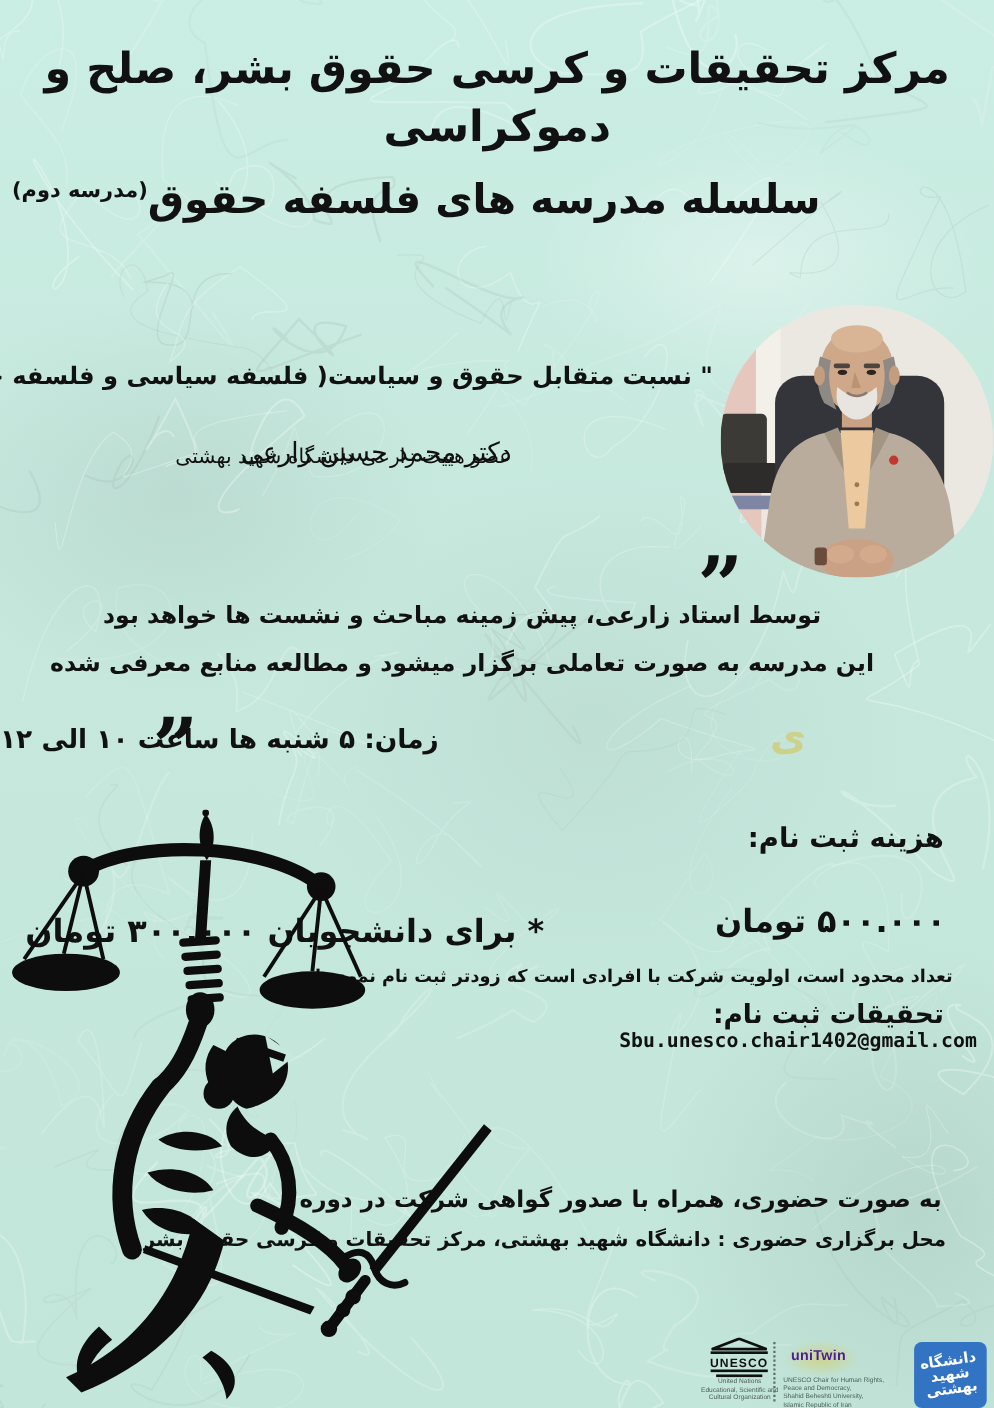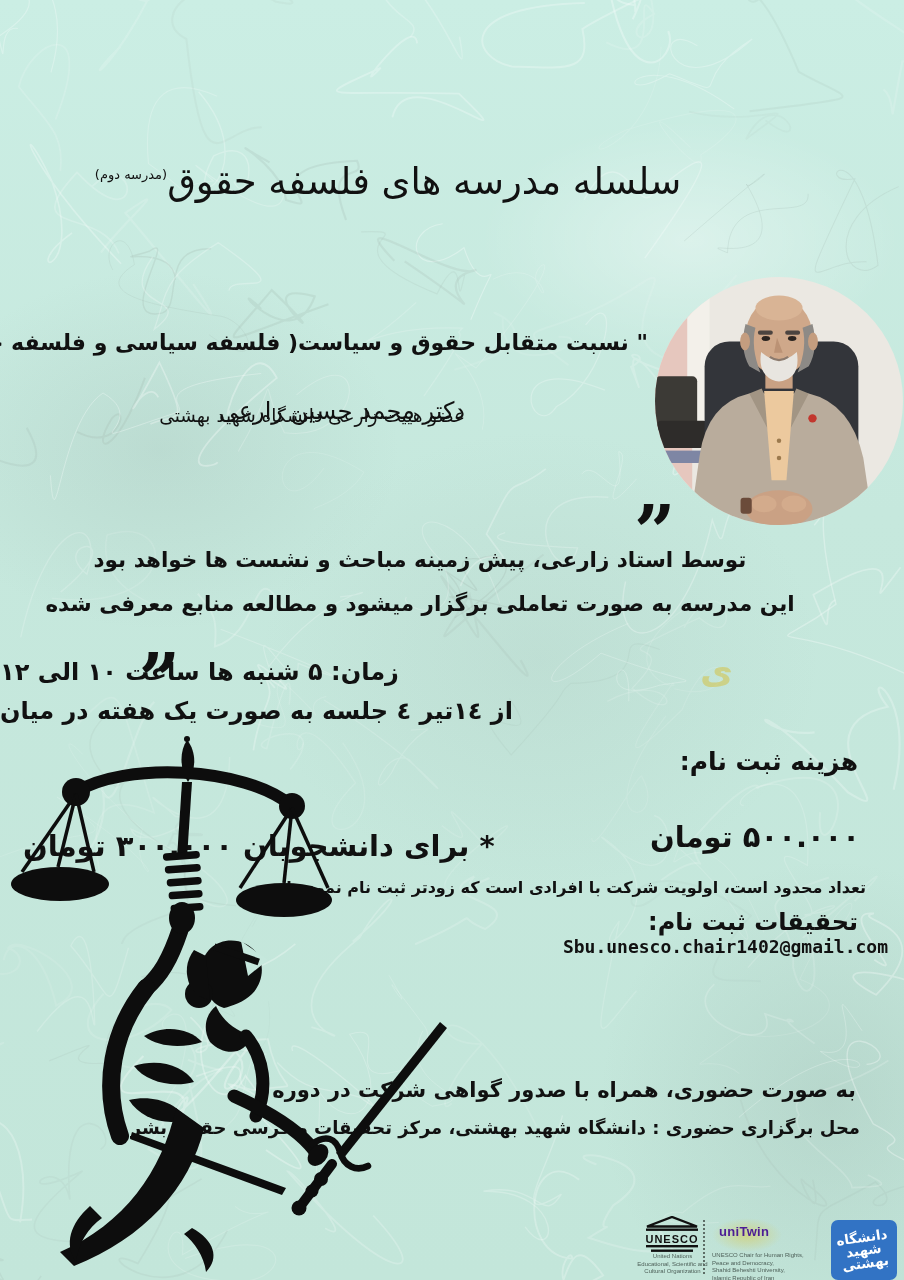--- a/index.html
+++ b/index.html
@@ -13,22 +13,22 @@
   
   .wash{position:absolute;border-radius:50%;pointer-events:none;}
   .w1{left:-80px;top:270px;width:480px;height:360px;background:radial-gradient(closest-side,rgba(138,160,152,.18),rgba(138,160,152,0));}
   .w2{left:260px;top:430px;width:560px;height:460px;background:radial-gradient(closest-side,rgba(150,170,162,.14),rgba(150,170,162,0));}
   .w3{left:600px;top:860px;width:460px;height:480px;background:radial-gradient(closest-side,rgba(130,152,144,.20),rgba(130,152,144,0));}
   .w4{left:480px;top:120px;width:420px;height:240px;background:radial-gradient(closest-side,rgba(255,255,255,.35),rgba(255,255,255,0));}
   #texture{position:absolute;left:0;top:0;pointer-events:none;}
   
   .title{left:0;top:36px;width:904px;text-align:center;font-size:39px;font-weight:900;line-height:1.36;letter-spacing:-.5px;}
   .series{left:30px;top:160px;width:716px;text-align:center;white-space:nowrap;}
-  .series-main{font-size:37px;font-weight:400;text-align:right;}
-  .series-note{font-size:13px;font-weight:400;position:relative;top:-15px;}
+  .series-main{font-size:37px;font-weight:700;text-align:right;}
+  .series-note{font-size:19px;font-weight:700;position:relative;top:-15px;}
   .topic{left:8px;top:330px;width:640px;text-align:right;font-size:22px;font-weight:800;white-space:nowrap;}
   .name{left:0;top:369px;width:465px;text-align:right;font-size:24px;font-weight:400;white-space:nowrap;margin-top:28px;}
   .affil{left:0;top:405px;width:465px;text-align:right;font-size:18.5px;font-weight:400;white-space:nowrap;}
   .photo{left:655px;top:277px;width:248px;height:248px;border-radius:50%;overflow:hidden;}
   .qmark{font-size:72px;font-weight:900;line-height:.6;font-family:"DejaVu Serif",serif;}
   .qopen{left:634px;top:510px;}
   .qclose{left:140px;top:616px;}
   .quote{left:0;top:538px;width:840px;text-align:center;font-size:21.5px;font-weight:800;line-height:2.05;}
   .sched{left:0;top:653px;width:856px;text-align:left;font-size:24px;font-weight:800;line-height:1.62;}
   .yglyph{left:700px;top:650px;font-size:36px;font-weight:700;color:#d4c347;opacity:.55;}
@@ -180,20 +180,21 @@
     <path d="M234.0,181.5C246.9,211.9 267.7,130.2 213.7,155.9C178.3,224.3 266.3,169.8 198.6,91.8" fill="none" stroke="#ffffff" stroke-opacity="0.25" stroke-width="1.40"></path>
     <path d="M143.4,1056.1C65.7,1134.0 215.0,1053.8 178.8,1120.9C214.5,1046.1 122.0,1185.6 235.5,1051.5C264.8,1081.1 187.7,1120.3 249.5,1046.2" fill="none" stroke="#ffffff" stroke-opacity="0.31" stroke-width="2.11"></path>
     <path d="M783.4,395.1C750.8,440.6 778.7,391.4 729.5,350.4C777.6,303.0 713.6,297.3 814.5,369.4" fill="none" stroke="#ffffff" stroke-opacity="0.14" stroke-width="1.70"></path>
     <path d="M277.2,1062.6C309.8,1096.9 324.6,1085.5 360.2,1097.4C414.2,1136.7 281.7,1021.2 292.6,1050.9" fill="none" stroke="#ffffff" stroke-opacity="0.25" stroke-width="1.40"></path>
     <path d="M867.8,1175.1C887.8,1184.8 888.5,1186.8 852.0,1187.7C850.4,1168.1 785.2,1135.9 799.0,1114.8C784.8,1090.1 827.4,1099.3 888.4,1060.5" fill="none" stroke="#ffffff" stroke-opacity="0.18" stroke-width="1.68"></path>
     <path d="M228.9,290.7C231.7,271.8 305.9,304.3 218.4,242.7C160.9,278.3 168.0,291.5 154.3,329.3C200.6,293.3 113.3,312.7 152.6,257.0" fill="none" stroke="#ffffff" stroke-opacity="0.25" stroke-width="1.36"></path>
     <path d="M261.2,309.0C220.1,268.8 291.3,361.7 314.7,296.4C235.3,275.4 354.8,370.2 271.7,290.1C218.3,354.1 208.1,347.2 328.4,304.3" fill="none" stroke="#a7bdb4" stroke-opacity="0.28" stroke-width="2.17"></path>
   </svg>
 
 <div class="abs title rtl">
+  <div>مرکز تحقیقات و کرسی حقوق بشر، صلح و دموکراسی</div>
 </div>
 <div class="abs series rtl">
   <span class="series-main">سلسله مدرسه های فلسفه حقوق</span><span class="series-note">(مدرسه دوم)</span>
 </div>
 
 <div class="abs topic rtl">" نسبت متقابل حقوق و سیاست( فلسفه سیاسی و فلسفه حقوق) "</div>
 <div class="abs name rtl">دکتر محمد حسین زارعی</div>
 <div class="abs affil rtl">عضو هییت زارعی دانشگاه شهید بهشتی</div>
 
 <div class="abs photo">
@@ -235,21 +236,20 @@
 <div class="abs qmark qopen">”</div>
 <div class="abs quote rtl">
   <div>توسط استاد زارعی، پیش زمینه مباحث و نشست ها خواهد بود</div>
   <div>این مدرسه به صورت تعاملی برگزار میشود و مطالعه منابع معرفی شده</div>
 </div>
 <div class="abs qmark qclose">„</div>
 
 <div class="abs yglyph">ی</div>
 <div class="abs sched rtl">
   <div>زمان: ۵ شنبه ها ساعت ۱۰ الی ۱۲</div>
-  <div>از ۱٤تیر ٤  جلسه به صورت یک هفته در میان</div>
 </div>
 
 <div class="abs fee-h rtl">هزینه ثبت نام:</div>
 <div class="abs fee-g rtl">۵۰۰.۰۰۰ تومان</div>
 <div class="abs fee-s rtl">* برای دانشجویان  ۳۰۰.۰۰۰ تومان</div>
 <div class="abs fee-note rtl">تعداد محدود است، اولویت شرکت با افرادی است که زودتر ثبت نام نموده اند</div>
 <div class="abs fee-el rtl">تحقیقات ثبت نام:</div>
 <div class="abs fee-em">Sbu.unesco.chair1402@gmail.com</div>
 
 <div class="abs foot1 rtl">به صورت حضوری، همراه با صدور گواهی شرکت در دوره</div>

